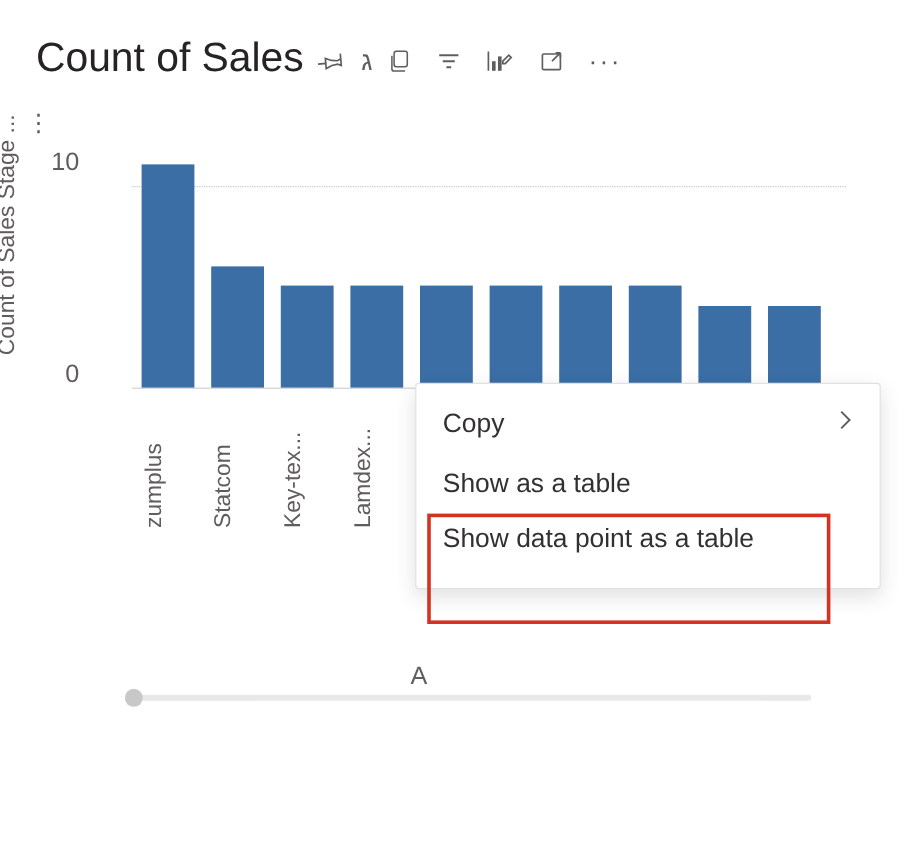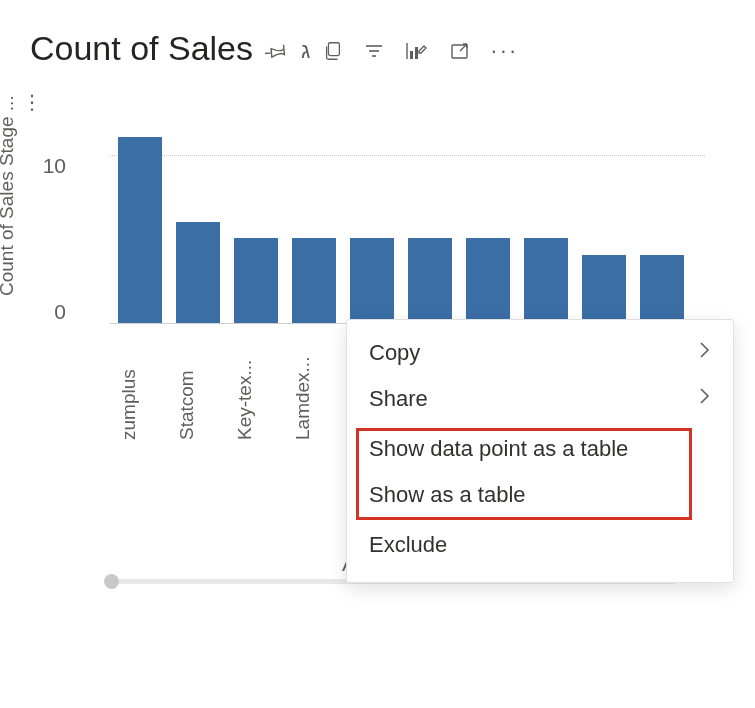--- a/index.html
+++ b/index.html
@@ -58,21 +58,21 @@
     }
     .ticks {
       position: absolute;
       left: 40px;
       top: 0;
       font-size: 21px;
       color: #605e5c;
       text-align: right;
       width: 26px;
     }
-    .tick-10 { position: absolute; top: 66px; right: 0; }
+    .tick-10 { position: absolute; top: 36px; right: 0; }
     .tick-0 { position: absolute; top: 212px; right: 0; }
     .plot {
       position: relative;
       margin-left: 74px;
       width: 595px;
       height: 236px;
       border-bottom: 1px solid #d0d0d0;
     }
     .gridline {
       position: absolute;
@@ -256,35 +256,24 @@
 
 <div class="context-menu">
   <div class="menu-item">
     <span>Copy</span>
     <span class="menu-chevron">
       <svg width="14" height="20" viewBox="0 0 14 20" fill="none" stroke="currentColor" stroke-width="1.6">
           <path d="M4 3l7 7-7 7"></path>
         </svg>
     </span>
   </div>
-  <div class="menu-item">
-    <span>Share</span>
-    <span class="menu-chevron">
-      <svg width="14" height="20" viewBox="0 0 14 20" fill="none" stroke="currentColor" stroke-width="1.6">
-          <path d="M4 3l7 7-7 7"></path>
-        </svg>
-    </span>
-  </div>
   <div class="menu-group-spacer"></div>
   <div class="menu-item">
+    <span>Show as a table</span>
+  </div>
+  <div class="menu-item">
     <span>Show data point as a table</span>
   </div>
-  <div class="menu-item">
-    <span>Show as a table</span>
-  </div>
   <div class="menu-group-spacer"></div>
-  <div class="menu-item">
-    <span>Exclude</span>
-  </div>
   <div class="menu-group-spacer"></div>
 </div>
 
 <div class="highlight-box"></div>
 
 </body></html>

